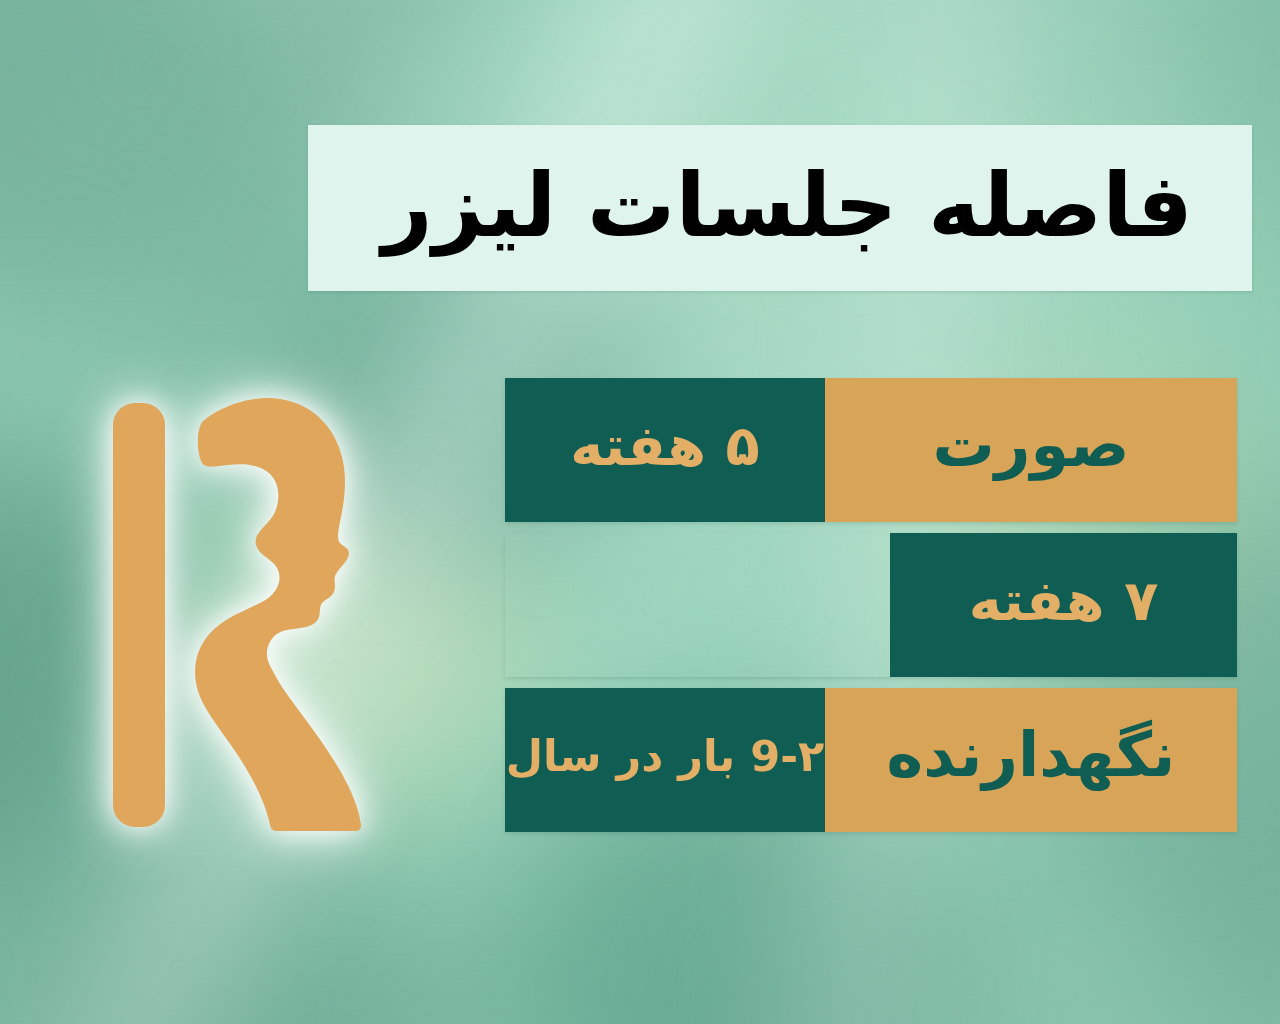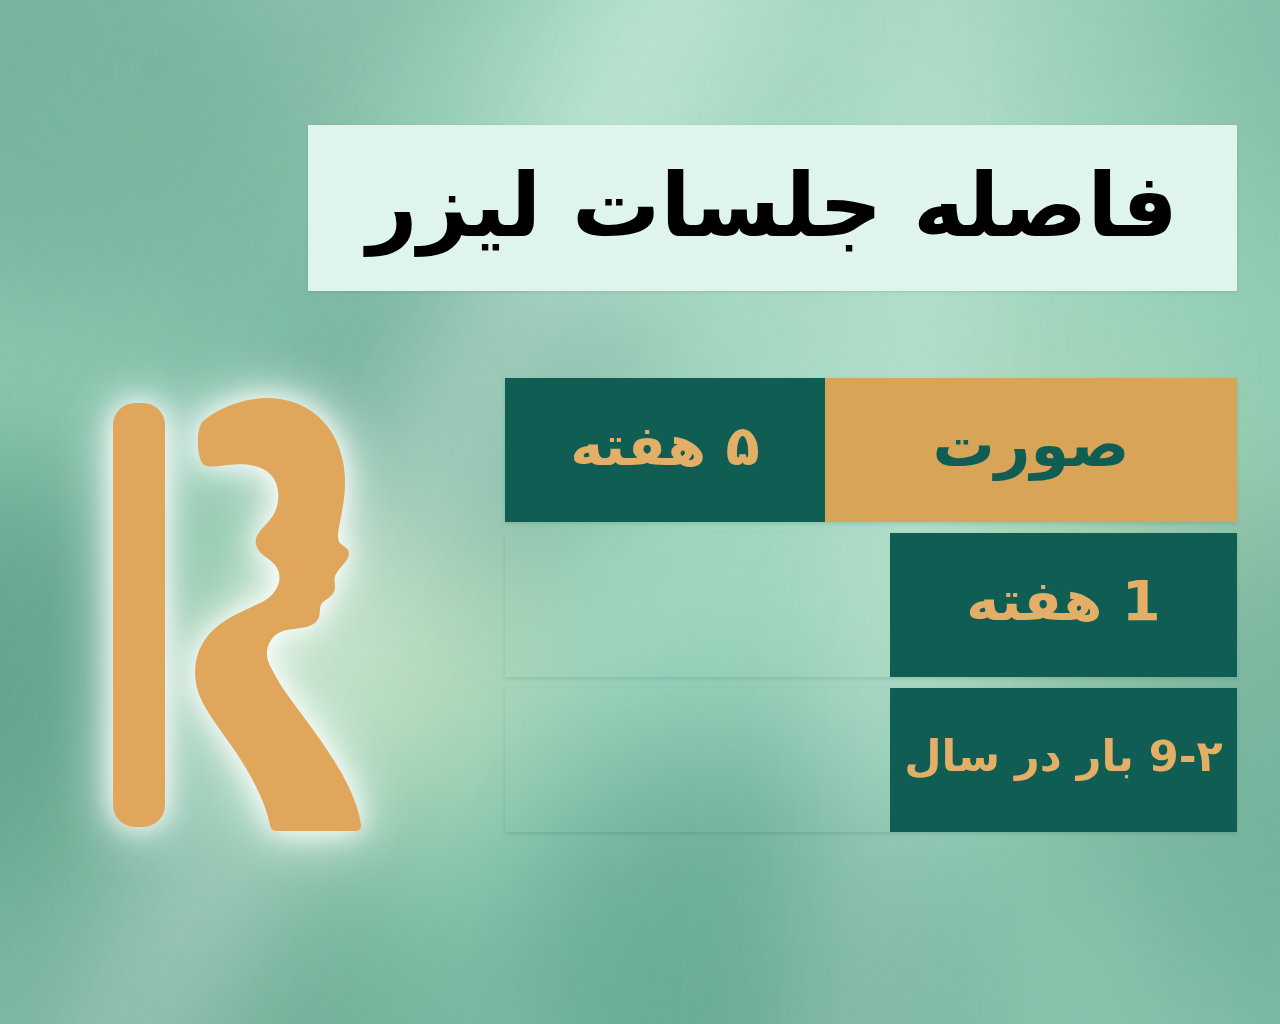--- a/index.html
+++ b/index.html
@@ -41,21 +41,21 @@
   .bg-vignette{
     position:absolute;inset:0;
     background:radial-gradient(ellipse at 50% 45%, rgba(255,255,255,.12) 0%, rgba(255,255,255,0) 55%, rgba(60,120,104,.16) 100%);
   }
 
   
   #title-banner{
     position:absolute;left:308px;top:125px;width:929px;height:166px;
     background:#DFF4EC;
     box-shadow:0 1px 3px rgba(40,90,78,.18);
-    display:flex;align-items:center;justify-content:center;
+    display:flex;align-items:center;justify-content:center;padding-left:15px;
   }
   #title-text{
     font-size:88px;font-weight:700;color:#000;letter-spacing:-1px;
     line-height:1;white-space:nowrap;transform:translateY(-2px);
   }
 
   
   #logo{position:absolute;left:95px;top:385px;width:320px;height:460px;}
   #logo svg{display:block;width:100%;height:100%;
     filter:drop-shadow(0 0 13px rgba(255,255,255,.95)) drop-shadow(0 0 26px rgba(255,255,255,.8));}
@@ -132,23 +132,26 @@
     <div class="cell cell-label">
       <span>صورت</span>
     </div>
     <div class="cell cell-value">
       <span>۵ هفته</span>
     </div>
   </div>
 
   <div class="spec-row">
     <div class="cell cell-value">
-      <span>1 هفته</span>
+      <span>۷ هفته</span>
     </div>
   </div>
 
   <div class="spec-row">
+    <div class="cell cell-label">
+      <span>نگهدارنده</span>
+    </div>
     <div class="cell cell-value small">
       <span>9-۲ بار در سال</span>
     </div>
   </div>
 
 </div>
 
 </body></html>

